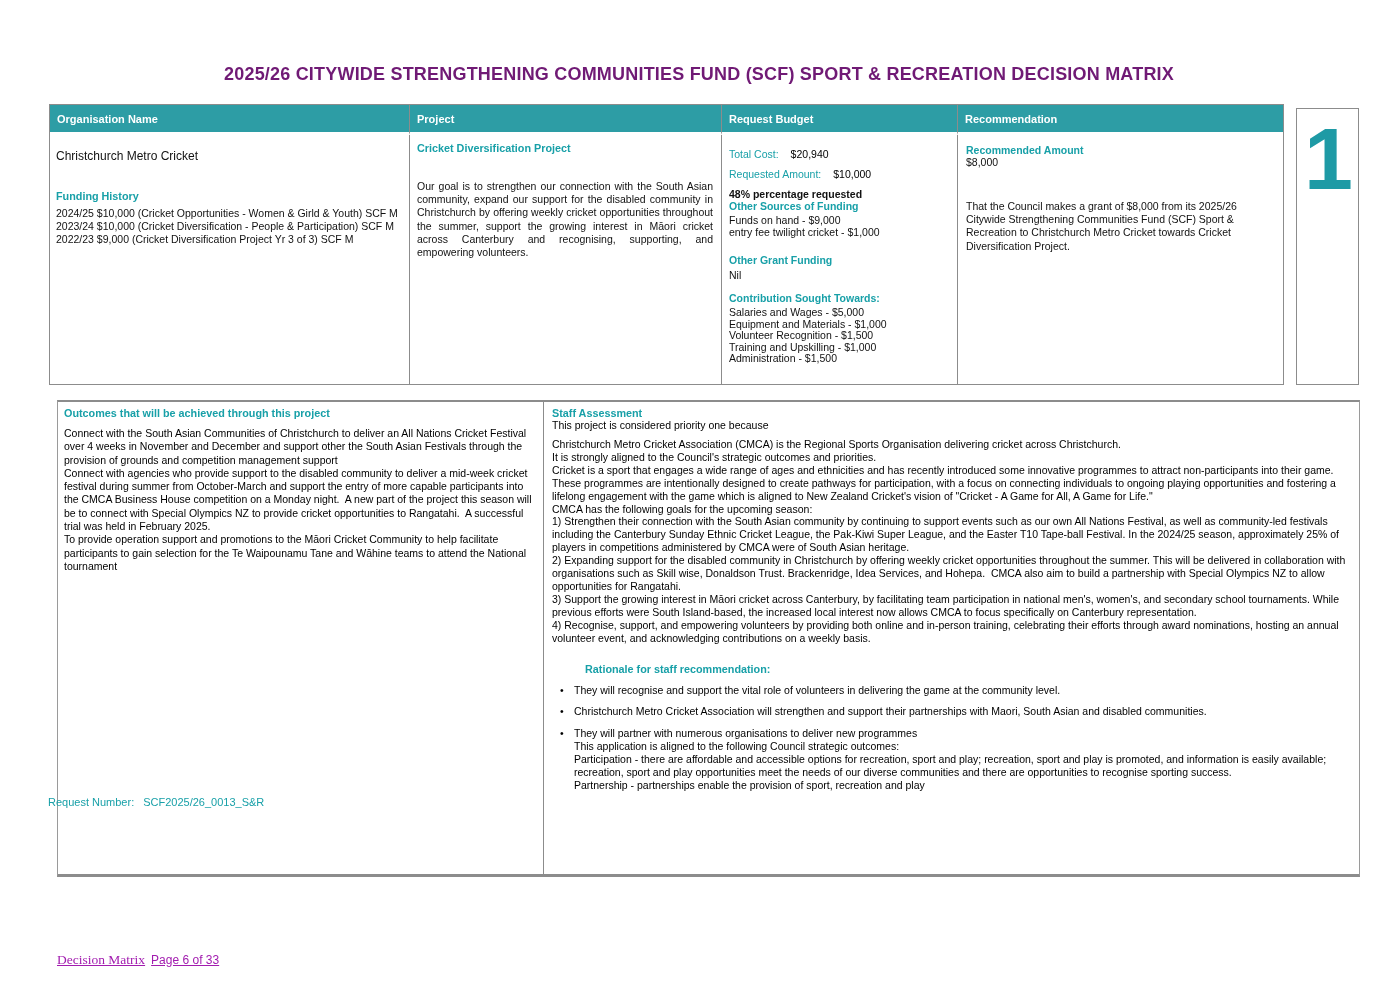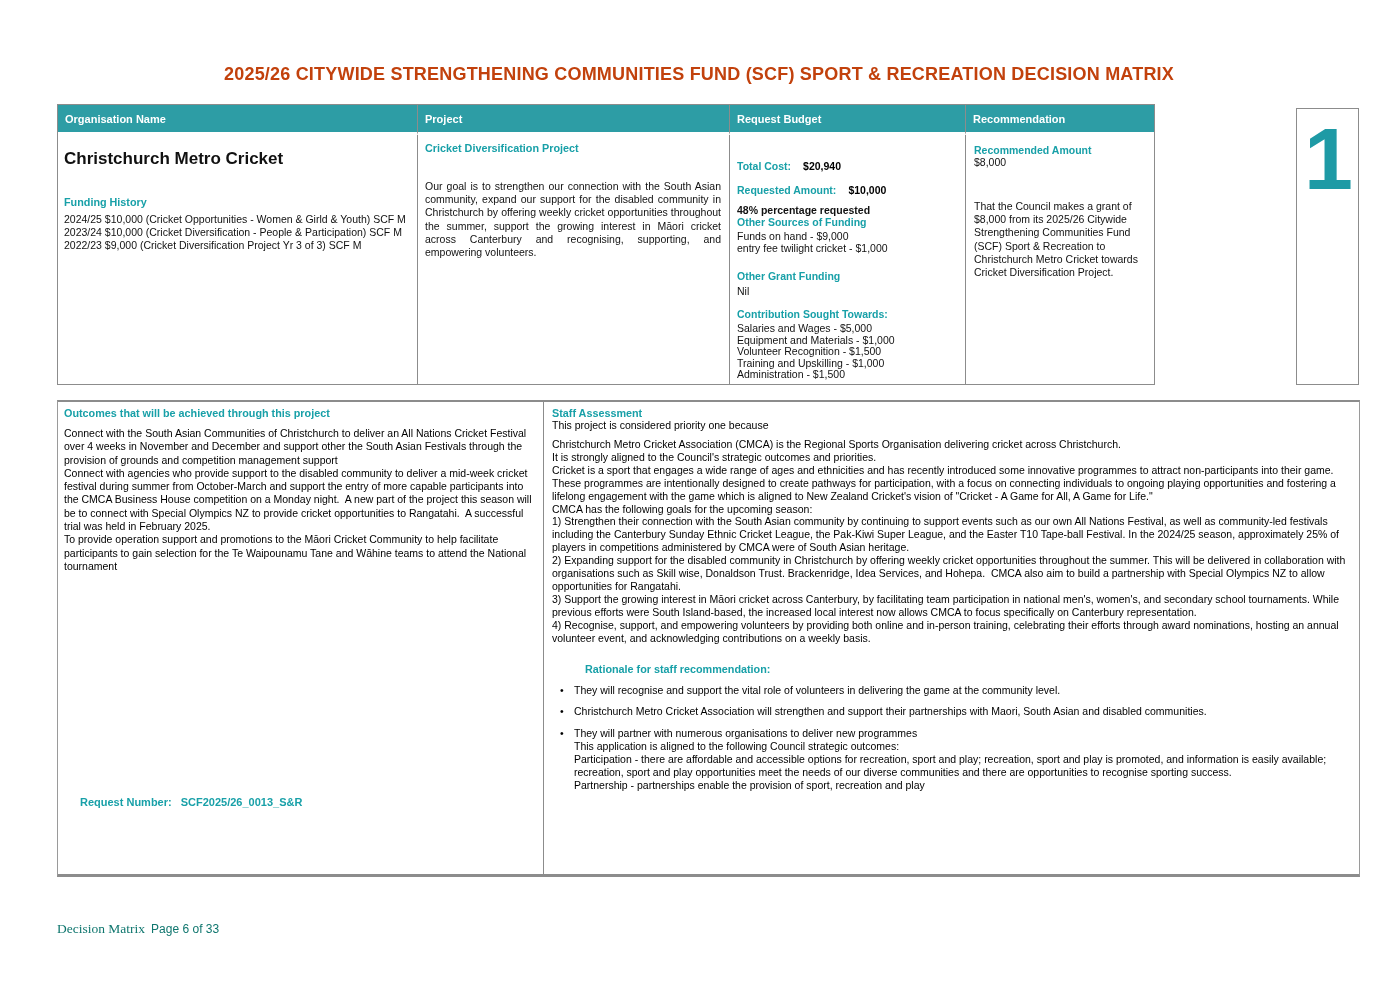--- a/index.html
+++ b/index.html
@@ -1,50 +1,50 @@
 <!DOCTYPE html>
 <html><head>
 <meta charset="utf-8">
 <style>
   * { margin:0; padding:0; box-sizing:border-box; }
   html,body { background:#e9e9e9; }
   body { font-family:"Liberation Sans", sans-serif; }
   .page { position:relative; width:1398px; height:989px; background:#ffffff; margin:0 auto; overflow:hidden; }
 
   .title { position:absolute; top:64px; left:0; width:100%; text-align:center;
-           font-size:18px; font-weight:bold; color:#c2410c; letter-spacing:0.2px; }
+           font-size:18px; font-weight:bold; color:#701a75; letter-spacing:0.2px; }
 
   
-  .matrix { position:absolute; left:57px; top:104px; width:1098px; height:281px;
+  .matrix { position:absolute; left:49px; top:104px; width:1235px; height:281px;
             border:1px solid #8C8C8C; display:grid;
             grid-template-columns:360px 312px 236px 1fr; grid-template-rows:30px 1fr; }
   .th { background:#2D9DA5; color:#ffffff; font-weight:bold; font-size:11px;
         display:flex; align-items:center; padding-left:7px;
         border-right:1px solid #8C8C8C; border-bottom:3px solid #ffffff; }
   .th:nth-child(4) { border-right:none;text-align:right; }
   .cell { border-right:1px solid #8C8C8C; font-size:10.5px; color:#111; overflow:hidden; }
   .cell:nth-child(8) { border-right:none; }
 
   .accent { color:#18A0A8; }
   .bold { font-weight:bold; }
   .line { white-space:pre-wrap; }
 
   .org  { padding:14px 4px 0 6px; }
-  .org-name { font-weight:bold; font-size:17px; }
+  .org-name { font-weight:normal; font-size:12px; }
   .fh { margin-top:27px; font-size:10.8px; }
   .org .lines { margin-top:5px; }
   .org .line { line-height:13px; }
 
   .proj { padding:7px 8px 0 7px; }
   .proj-title { font-size:10.8px; }
   .proj-desc { margin-top:26px; text-align:justify; }
   .proj-desc .line { line-height:13.2px; }
 
   .budget { padding:13px 6px 0 7px; }
-  .kv { margin-bottom:8px; font-weight:bold;margin-top:12px; }
+  .kv { margin-bottom:8px; font-weight:normal; }
   .kv .val { margin-left:12px; color:#000; }
   .pct { margin-bottom:0; font-weight:bold; }
   .sec { margin-bottom:3px; }
   .budget .tight .line { line-height:11.5px; }
   .gap  { margin-top:16px; }
   .gap2 { margin-top:11px; }
 
   .rec { padding:9px 10px 0 8px; }
   .rec-text { margin-top:32px; line-height:13.2px; white-space:pre-wrap; }
 
@@ -66,24 +66,24 @@
   .staff { flex:1; padding:5px 10px 0 8px; font-size:10.5px; overflow:hidden; }
   .staff-intro { line-height:13px; }
   .paras { margin-top:6px; }
   .paras .line { line-height:12.9px; }
   .rationale-h { margin-top:18px;padding-left:33px; }
   .bullets .bullet { margin-top:9px; padding-left:22px; position:relative; line-height:12.9px; white-space:pre-wrap; }
   .bullets .bullet::before { content:"\2022"; position:absolute; left:8px; }
   .cont { margin-left:22px; }
   .cont .line { line-height:13px; }
 
-  .req-num { position:absolute; left:80px; top:796px; font-size:11px; font-weight:bold; color:#18A0A8; }
+  .req-num { position:absolute; left:48px; top:796px; font-size:11px; font-weight:normal; color:#18A0A8; }
   .req-num .val { margin-left:9px; }
 
-  .footer { position:absolute; left:57px; top:919px; color:#0f766e; }
+  .footer { position:absolute; left:57px; top:950px; color:#a21caf;text-decoration:underline; }
   .footer .serif { font-family:"Liberation Serif", serif; font-size:13.5px; }
   .footer .sans  { font-family:"Liberation Sans", sans-serif; font-size:12px; margin-left:6px; }
 </style>
 </head>
 <body>
 
 <div class="page">
 
   <div class="title">2025/26 CITYWIDE STRENGTHENING COMMUNITIES FUND (SCF) SPORT &amp; RECREATION DECISION MATRIX</div>
 

